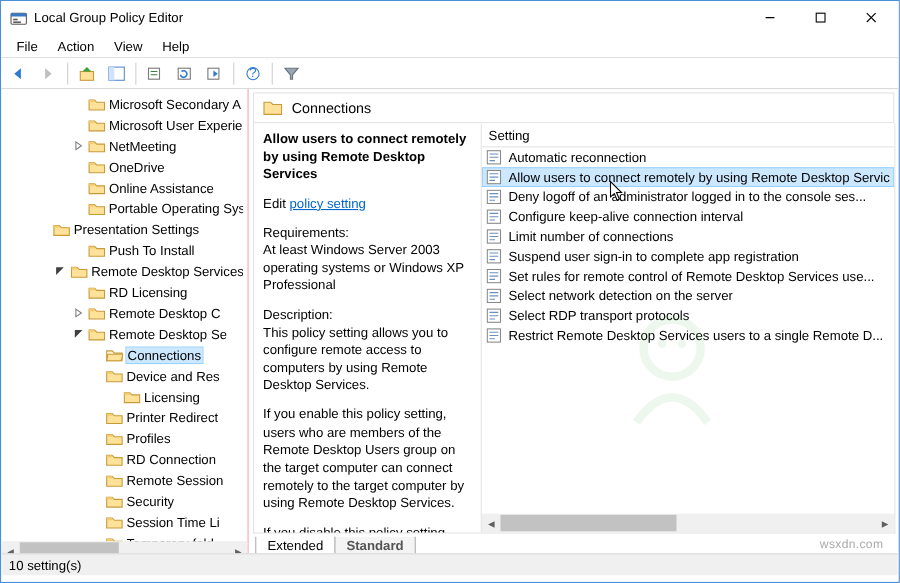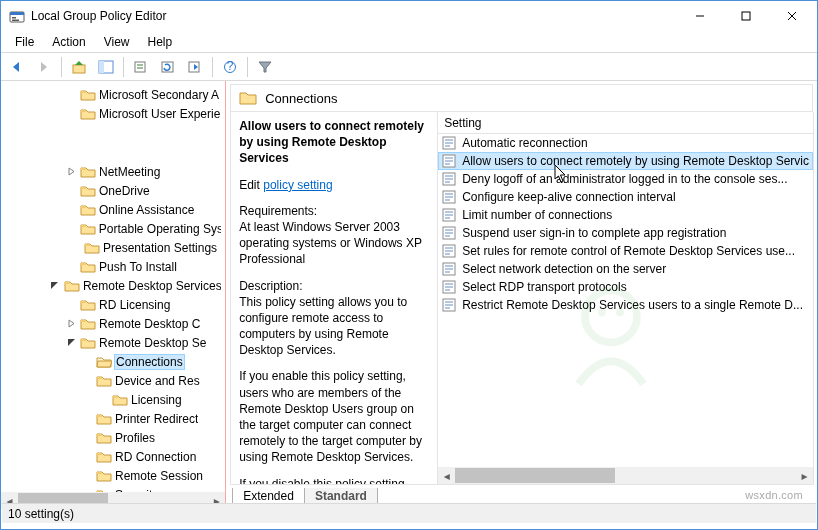--- a/index.html
+++ b/index.html
@@ -180,21 +180,21 @@
           <span class="label">Microsoft Secondary A</span>
         </div>
         <div class="tree-row" style="padding-left: 64px;">
           <span class="twisty blank">·</span>
           <span class="folder"><svg viewBox="0 0 16 14">
               <path d="M1 3 L6 3 L8 5 L15 5 L15 12 L1 12 Z" fill="#ffe29a" stroke="#c79a3a"></path>
               <rect class="flap" x="1" y="3" width="5" height="2" fill="#f3cc6f"></rect>
             </svg></span>
           <span class="label">Microsoft User Experie</span>
         </div>
-        <div class="tree-row" style="padding-left: 64px; margin-top: 39px;">
+        <div class="tree-row" style="padding-left: 64px;">
           <span class="twisty">
             <svg width="9" height="9">
               <path d="M2 1 L7 4.5 L2 8 Z" fill="none" stroke="#808080"></path>
             </svg>
           </span>
           <span class="folder"><svg viewBox="0 0 16 14">
               <path d="M1 3 L6 3 L8 5 L15 5 L15 12 L1 12 Z" fill="#ffe29a" stroke="#c79a3a"></path>
               <rect class="flap" x="1" y="3" width="5" height="2" fill="#f3cc6f"></rect>
             </svg></span>
           <span class="label">NetMeeting</span>
@@ -216,21 +216,21 @@
           <span class="label">Online Assistance</span>
         </div>
         <div class="tree-row" style="padding-left: 64px;">
           <span class="twisty blank">·</span>
           <span class="folder"><svg viewBox="0 0 16 14">
               <path d="M1 3 L6 3 L8 5 L15 5 L15 12 L1 12 Z" fill="#ffe29a" stroke="#c79a3a"></path>
               <rect class="flap" x="1" y="3" width="5" height="2" fill="#f3cc6f"></rect>
             </svg></span>
           <span class="label">Portable Operating Sys</span>
         </div>
-        <div class="tree-row" style="padding-left: 68px;">
+        <div class="tree-row" style="padding-left: 32px;">
           <span class="twisty blank">·</span>
           <span class="folder"><svg viewBox="0 0 16 14">
               <path d="M1 3 L6 3 L8 5 L15 5 L15 12 L1 12 Z" fill="#ffe29a" stroke="#c79a3a"></path>
               <rect class="flap" x="1" y="3" width="5" height="2" fill="#f3cc6f"></rect>
             </svg></span>
           <span class="label">Presentation Settings</span>
         </div>
         <div class="tree-row" style="padding-left: 64px;">
           <span class="twisty blank">·</span>
           <span class="folder"><svg viewBox="0 0 16 14">

